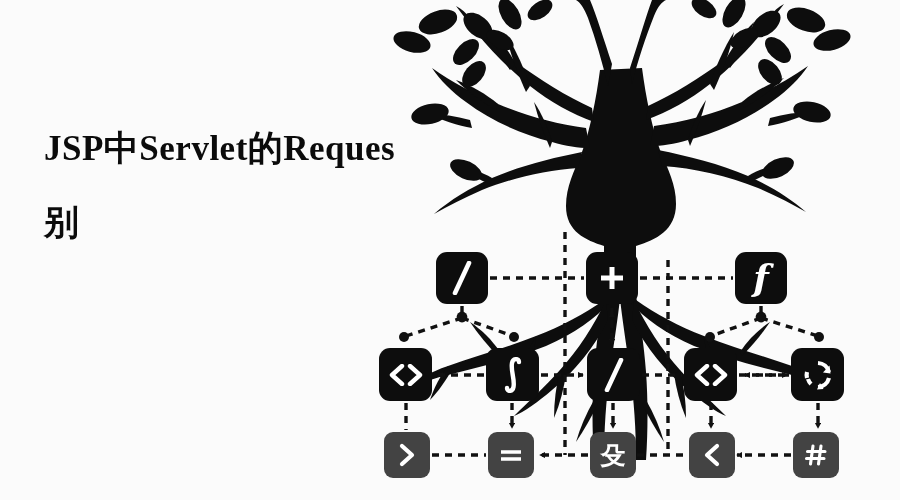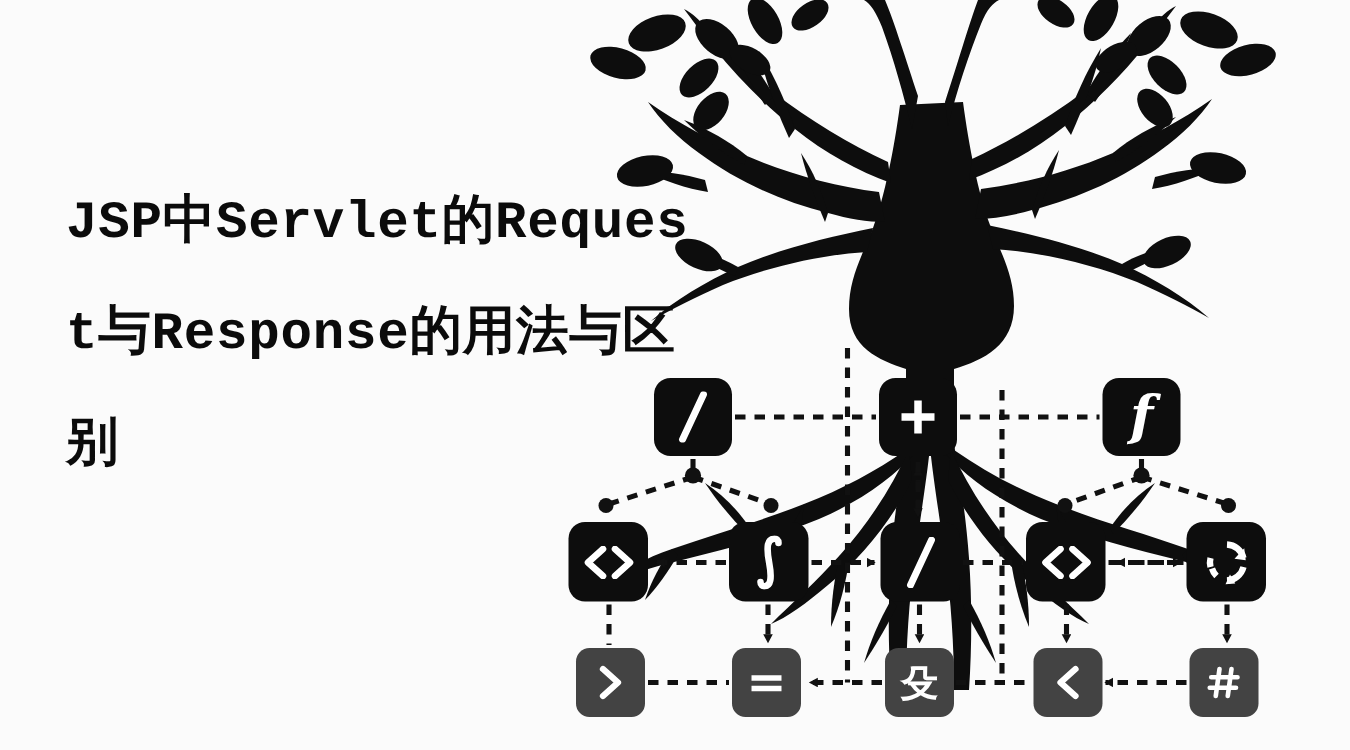--- a/index.html
+++ b/index.html
@@ -24,21 +24,21 @@
   
   #title-block {
     position: absolute;
     left: 44px;
     top: 112px;
     width: 480px;
     z-index: 40;
     pointer-events: none;
   }
   .title-line {
-    font-family: Liberation Mono, monospace;
+    font-family: Liberation Serif, serif;
     font-weight: 700;
     font-size: 35px;
     line-height: 74px;
     letter-spacing: 0.5px;
     color: #0b0b0b;
     white-space: nowrap;
   }
 
   
   #art {
@@ -340,17 +340,16 @@
       <span class="glyph">
         <svg width="24" height="24" viewBox="0 0 24 24">
           <path d="M9 3 L6.5 21 M17 3 L14.5 21 M3.5 8.5 L21 8.5 M2.5 15.5 L20 15.5" stroke="#fff" stroke-width="3.1" fill="none" stroke-linecap="round"></path>
         </svg>
       </span>
     </div>
   </div>
 
   <div id="title-block">
     <div class="title-line">JSP中Servlet的Reques</div>
-    <div class="title-line">t与Response的用法与区</div>
     <div class="title-line">别</div>
   </div>
 
 </div>
 
 </body></html>

